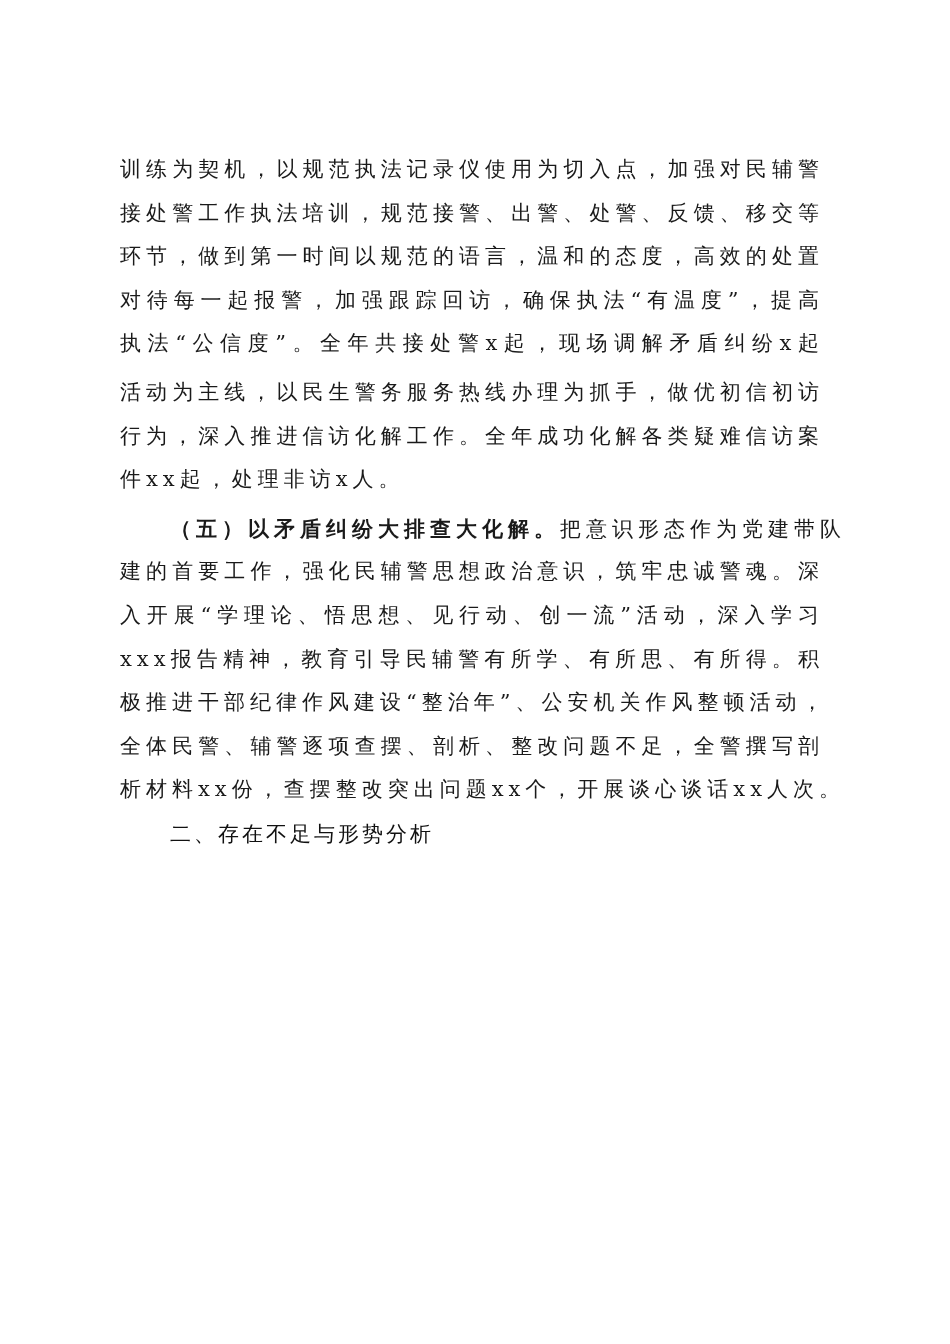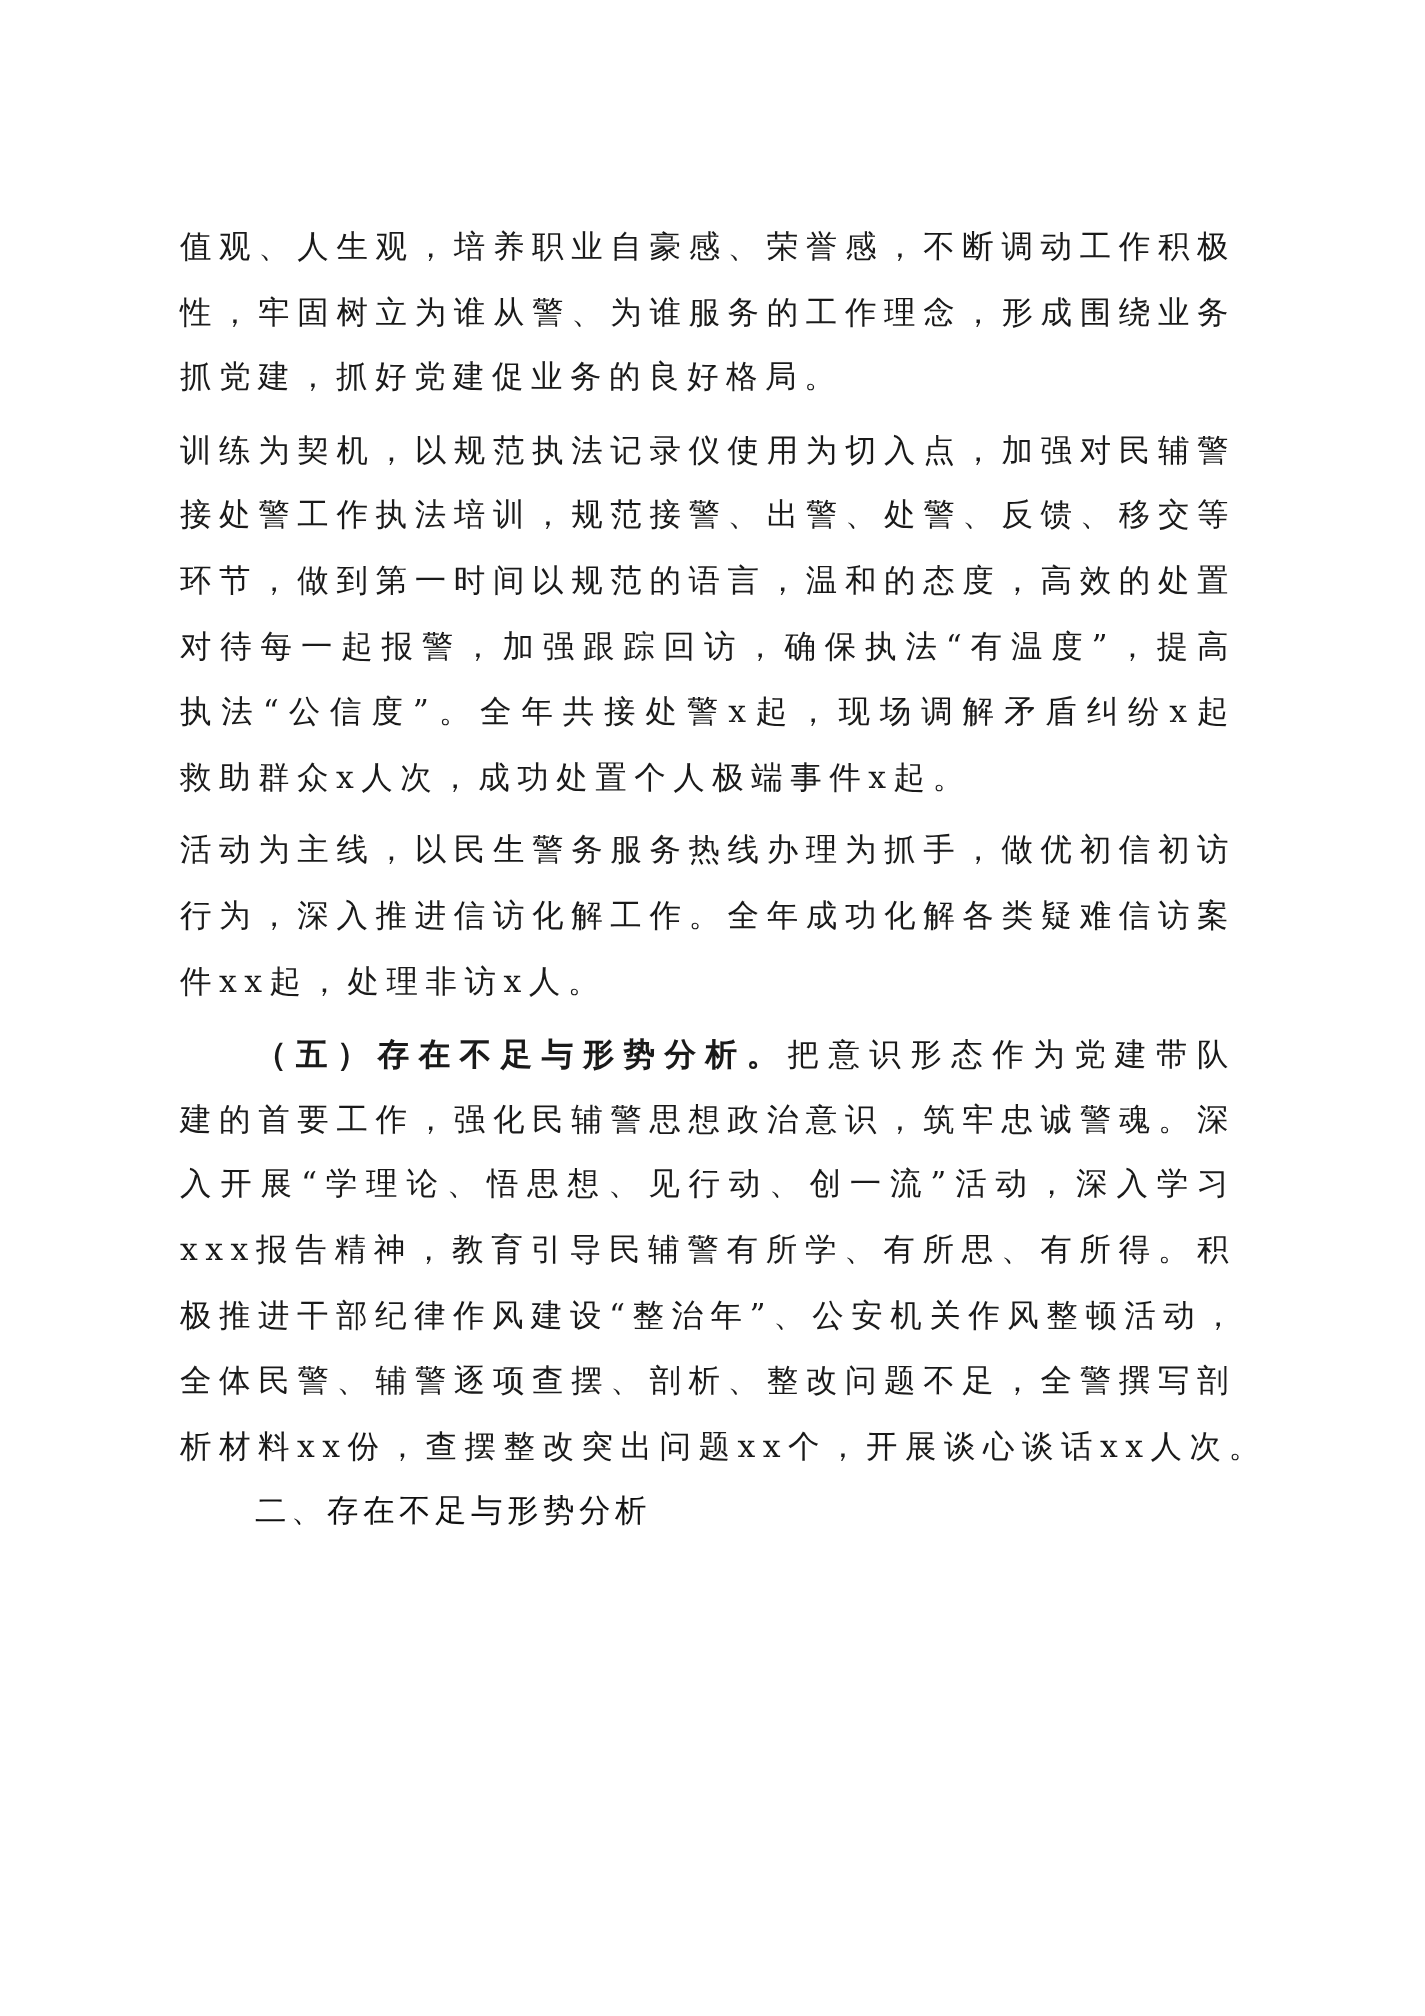--- a/index.html
+++ b/index.html
@@ -21,46 +21,40 @@
     font-family: Liberation Sans, sans-serif;
     font-size: 21px; letter-spacing: 3px; padding-left: 50px;
     height: 43.6px; line-height: 43.6px; color: #111;
   }
 </style>
 </head>
 <body>
 
 <div class="page">
 
-  <div>
-    <div class="line">值观、人生观，培养职业自豪感、荣誉感，不断调动工作积极</div>
-    <div class="line">性，牢固树立为谁从警、为谁服务的工作理念，形成围绕业务</div>
-    <div class="line last">抓党建，抓好党建促业务的良好格局。</div>
-  </div>
   <div class="gap"></div>
 
   <div>
     <div class="line">训练为契机，以规范执法记录仪使用为切入点，加强对民辅警</div>
     <div class="line">接处警工作执法培训，规范接警、出警、处警、反馈、移交等</div>
     <div class="line">环节，做到第一时间以规范的语言，温和的态度，高效的处置</div>
     <div class="line">对待每一起报警，加强跟踪回访，确保执法“有温度”，提高</div>
     <div class="line">执法“公信度”。全年共接处警x起，现场调解矛盾纠纷x起</div>
-    <div class="line last">救助群众x人次，成功处置个人极端事件x起。</div>
   </div>
   <div class="gap"></div>
 
   <div>
     <div class="line">活动为主线，以民生警务服务热线办理为抓手，做优初信初访</div>
     <div class="line">行为，深入推进信访化解工作。全年成功化解各类疑难信访案</div>
     <div class="line last">件xx起，处理非访x人。</div>
   </div>
   <div class="gap"></div>
 
   <div>
-    <div class="line indent"><span class="bold">（五）存在不足与形势分析。</span><span>把意识形态作为党建带队</span></div>
+    <div class="line indent"><span class="bold">（五）以矛盾纠纷大排查大化解。</span><span>把意识形态作为党建带队</span></div>
     <div class="line">建的首要工作，强化民辅警思想政治意识，筑牢忠诚警魂。深</div>
     <div class="line">入开展“学理论、悟思想、见行动、创一流”活动，深入学习</div>
     <div class="line">xxx报告精神，教育引导民辅警有所学、有所思、有所得。积</div>
     <div class="line">极推进干部纪律作风建设“整治年”、公安机关作风整顿活动，</div>
     <div class="line">全体民警、辅警逐项查摆、剖析、整改问题不足，全警撰写剖</div>
     <div class="line last">析材料xx份，查摆整改突出问题xx个，开展谈心谈话xx人次。</div>
   </div>
 
   <div class="heading">二、存在不足与形势分析</div>
 </div>

